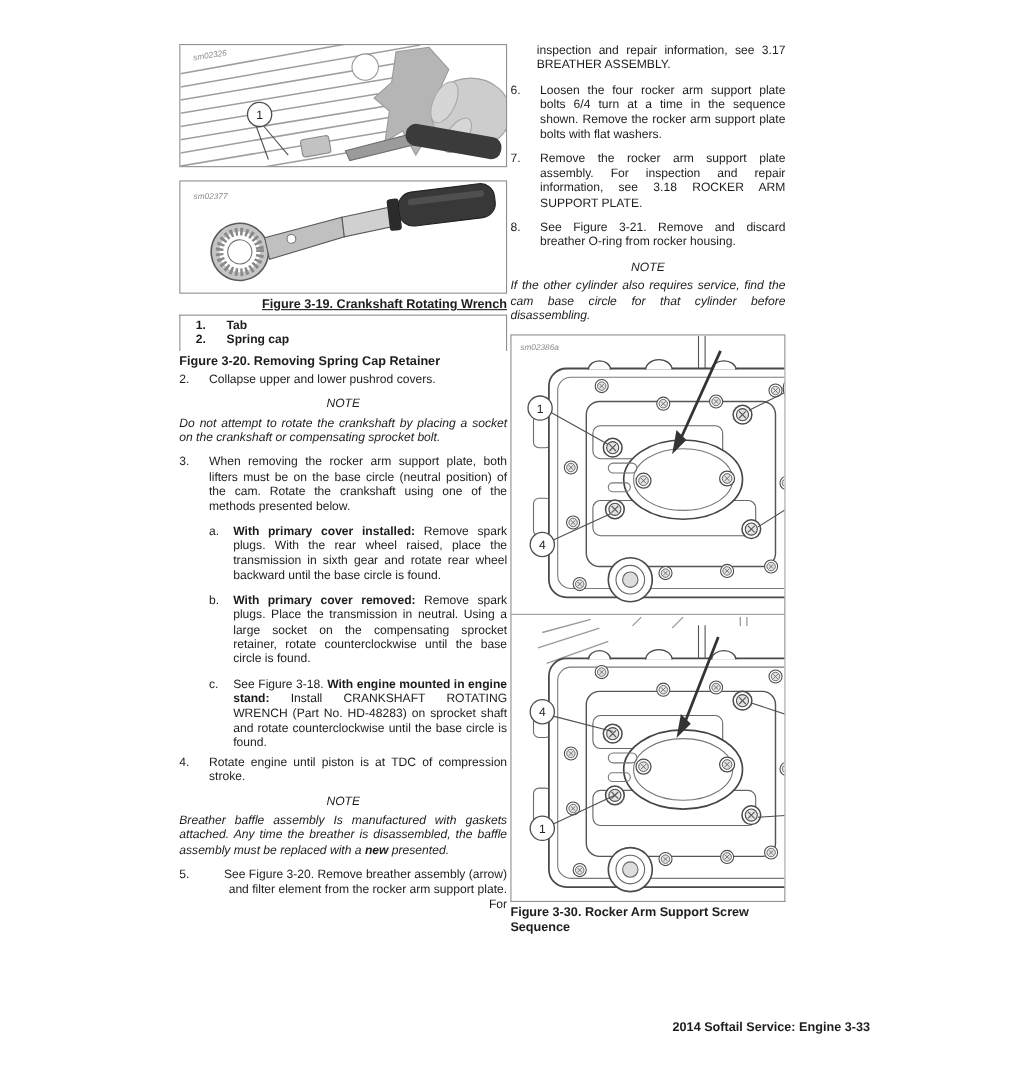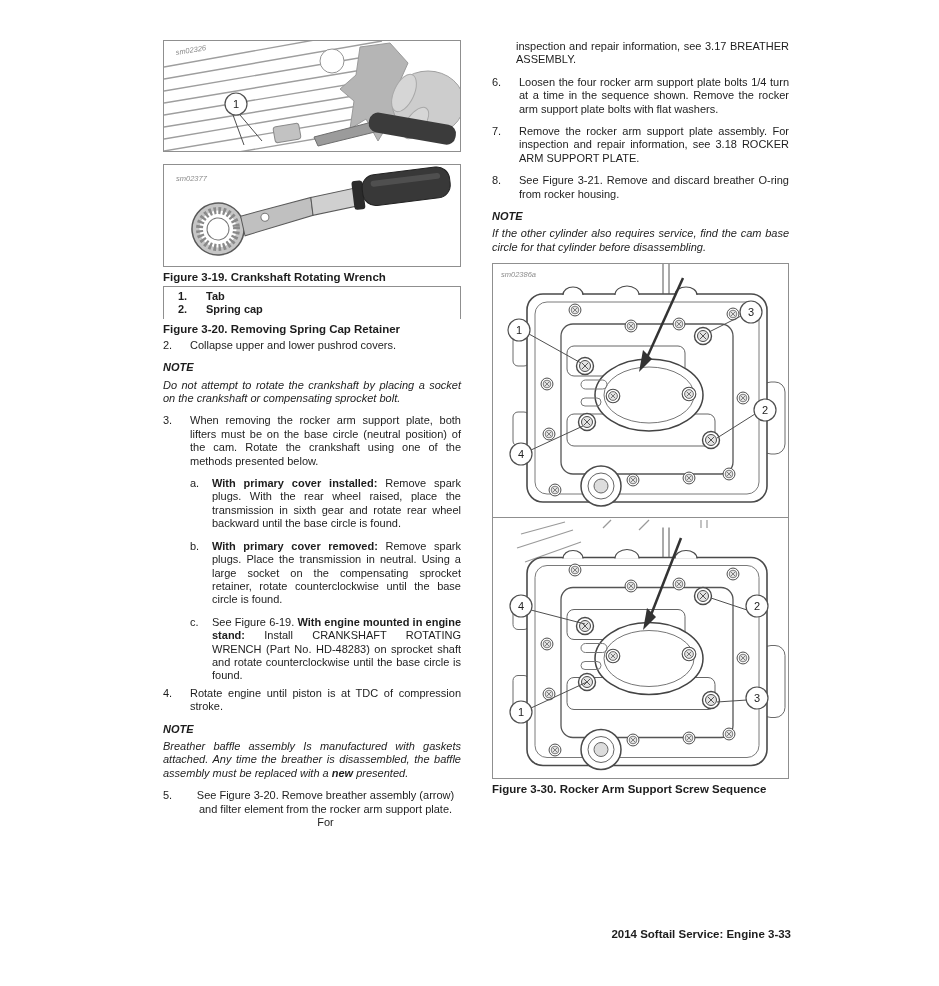--- a/index.html
+++ b/index.html
@@ -1,38 +1,38 @@
 <!DOCTYPE html>
 <html><head>
 <meta charset="utf-8">
 <style>
   html,body{margin:0;padding:0;background:#fff;}
   .page{position:relative;width:939px;height:986px;background:#ffffff;overflow:hidden;
         font-family:"Liberation Sans",sans-serif;color:#1d1d1d;font-size:11px;line-height:13.4px;}
   .col{position:absolute;top:40px;}
   .col-left{left:163px;width:298px;}
-  .col-right{left:492px;width:297px;}
+  .col-right{left:464px;width:250px;}
   .figbox{border:1px solid #8f8f8f;background:#fff;overflow:hidden;}
   .figbox svg{display:block;}
   .figA{height:110px;margin-bottom:3px;}
   .figB{height:101px;margin-top:12px;}
   .figC{height:253px;}
   .figD{height:260px;border-top:none;}
   .figcap{font-weight:bold;font-size:11.5px;margin:4px 0 2px 0;}
-  .figcap.center{text-align:left;}
+  .figcap.center{text-align:right;text-decoration:underline;}
   .legendbox{border:1px solid #8f8f8f;border-bottom:none;padding:3px 6px 4px 14px;margin-top:2px;}
   .legend-row{display:flex;line-height:12.5px;font-weight:bold;}
   .legend-row .num{width:28px;flex:none;}
   .li{display:flex;margin-top:9px;}
   .li .num{width:27px;flex:none;}
   .li .body{flex:1;text-align:justify;}
   .li.sub{margin-left:27px;}
   .li.sub .num{width:22px;}
   .cont{margin-left:24px;text-align:justify;}
-  .note-head{font-style:italic;margin:9px 0 4px 0;font-weight:bold;}
+  .note-head{text-align:center;font-style:italic;margin:9px 0 4px 0;}
   .note-body{font-style:italic;text-align:justify;}
   .bi{}
   .footer{position:absolute;top:928px;right:148px;font-weight:bold;font-size:11.5px;}
   svg text{font-family:"Liberation Sans",sans-serif;}
   .svglabel{font-size:7.5px;font-style:italic;fill:#8a8a8a;}
   .callout circle{fill:#fff;stroke:#4f4f4f;stroke-width:1.2;}
   .callout text{font-size:11px;fill:#222;text-anchor:middle;}
   .callout line{stroke:#4f4f4f;stroke-width:1;}
 </style>
 </head>
@@ -158,45 +158,45 @@
       <span class="body"><b>With primary cover installed:</b><span> Remove spark plugs. With the rear wheel raised, place the transmission in sixth gear and rotate rear wheel backward until the base circle is found.</span></span>
     </div>
 
     <div class="li sub">
       <span class="num">b.</span>
       <span class="body"><b>With primary cover removed:</b><span> Remove spark plugs. Place the transmission in neutral. Using a large socket on the compensating sprocket retainer, rotate counterclockwise until the base circle is found.</span></span>
     </div>
 
     <div class="li sub">
       <span class="num">c.</span>
-      <span class="body"><span>See Figure 6-19. </span><b>With engine mounted in engine stand:</b><span> Install CRANKSHAFT ROTATING WRENCH (Part No. HD-48283) on sprocket shaft and rotate counterclockwise until the base circle is found.</span></span>
+      <span class="body"><span>See Figure 3-18. </span><b>With engine mounted in engine stand:</b><span> Install CRANKSHAFT ROTATING WRENCH (Part No. HD-48283) on sprocket shaft and rotate counterclockwise until the base circle is found.</span></span>
     </div>
 
     <div class="li" style="margin-top:4px">
       <span class="num">4.</span>
       <span class="body">Rotate engine until piston is at TDC of compression stroke.</span>
     </div>
 
     <div class="note-head">NOTE</div>
     <div class="note-body"><span>Breather baffle assembly Is manufactured with gaskets attached. Any time the breather is disassembled, the baffle assembly must be replaced with a </span><b class="bi">new</b><span> presented.</span></div>
 
     <div class="li">
       <span class="num">5.</span>
-      <span class="body" style="text-align:center">See Figure 3-20. Remove breather assembly (arrow) and filter element from the rocker arm support plate. For</span>
+      <span class="body" style="text-align:right">See Figure 3-20. Remove breather assembly (arrow) and filter element from the rocker arm support plate. For</span>
     </div>
 
   </div>
 
   <div class="col col-right">
 
     <div class="cont">inspection and repair information, see 3.17 BREATHER ASSEMBLY.</div>
 
     <div class="li">
       <span class="num">6.</span>
-      <span class="body">Loosen the four rocker arm support plate bolts 1/4 turn at a time in the sequence shown. Remove the rocker arm support plate bolts with flat washers.</span>
+      <span class="body">Loosen the four rocker arm support plate bolts 6/4 turn at a time in the sequence shown. Remove the rocker arm support plate bolts with flat washers.</span>
     </div>
 
     <div class="li">
       <span class="num">7.</span>
       <span class="body">Remove the rocker arm support plate assembly. For inspection and repair information, see 3.18 ROCKER ARM SUPPORT PLATE.</span>
     </div>
 
     <div class="li">
       <span class="num">8.</span>
       <span class="body">See Figure 3-21. Remove and discard breather O-ring from rocker housing.</span>

